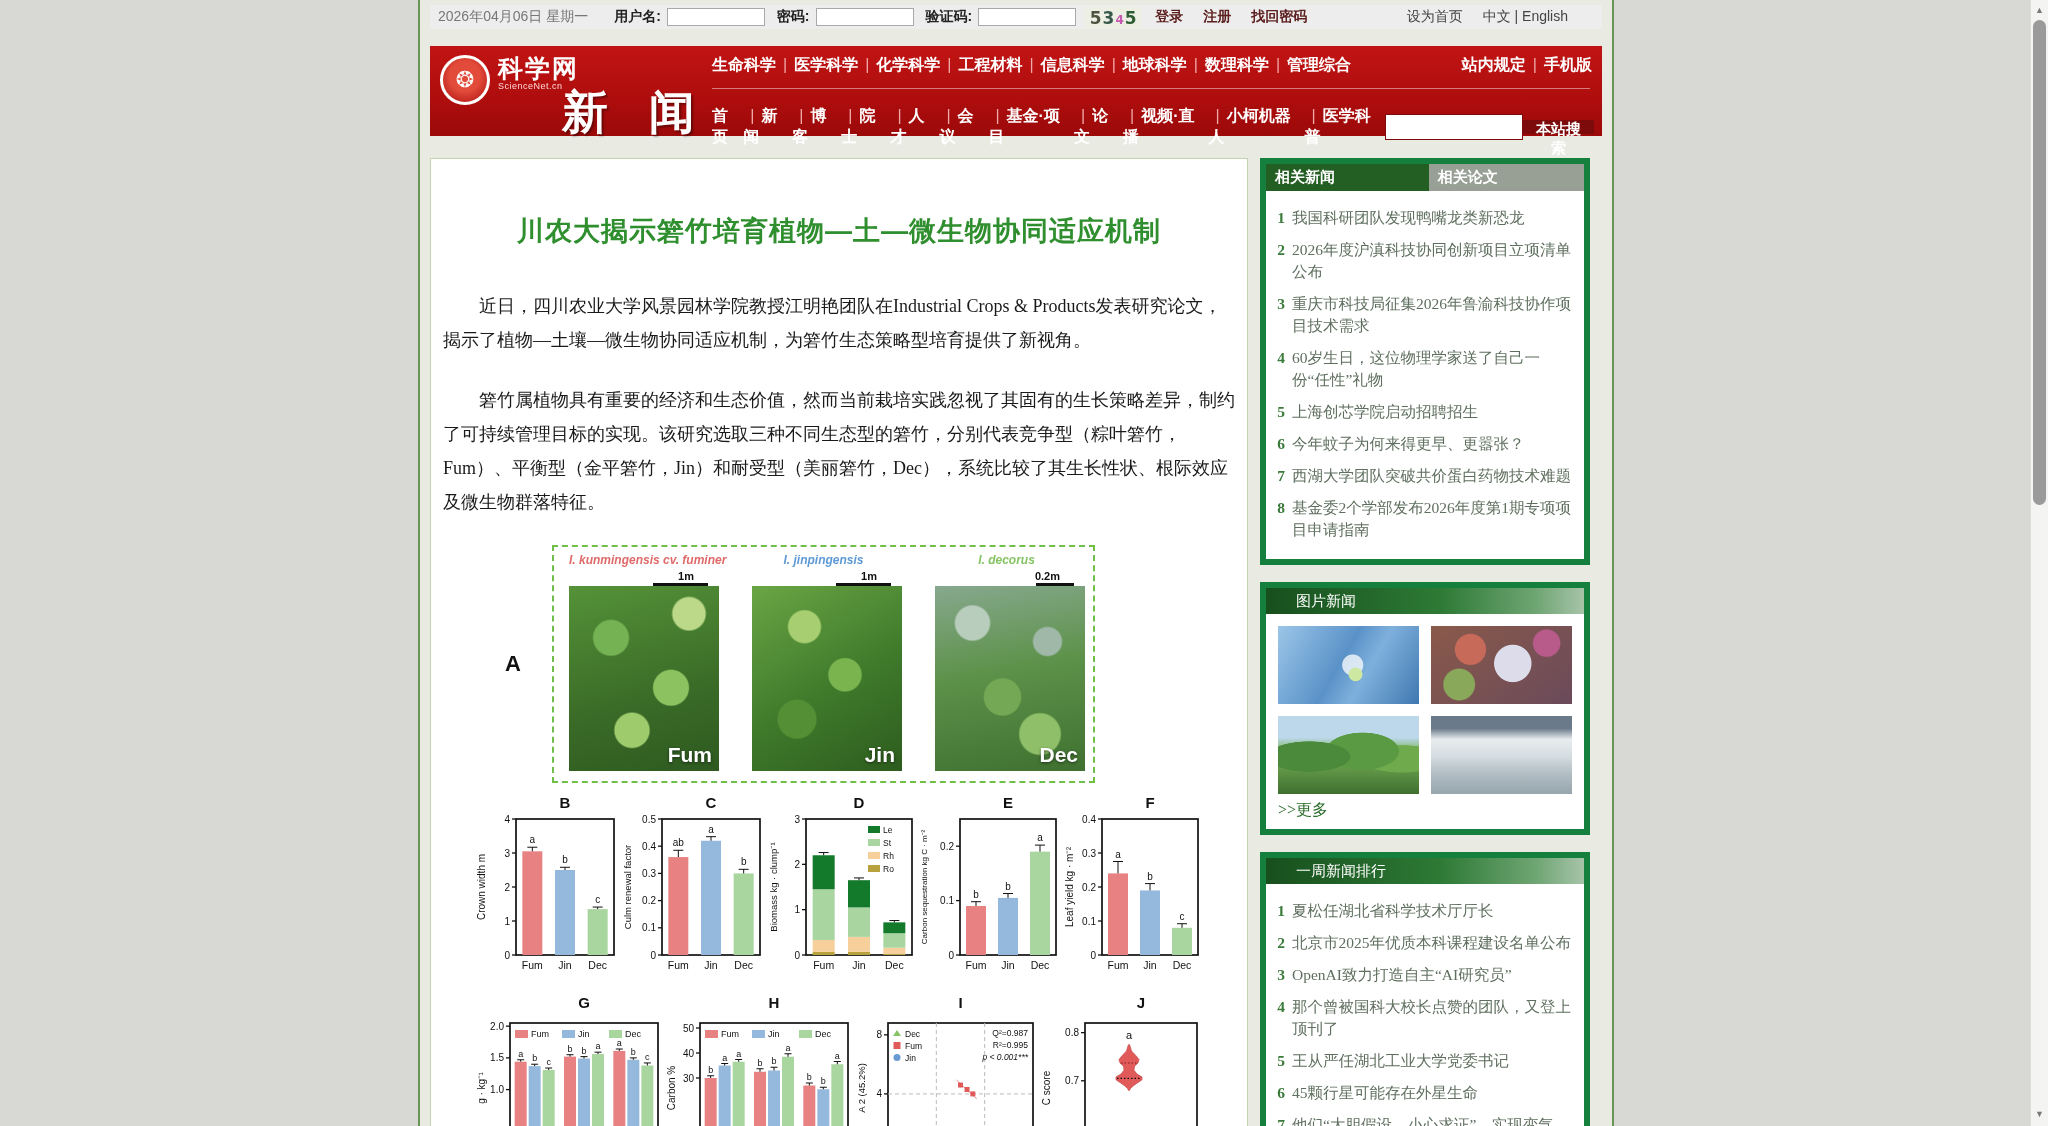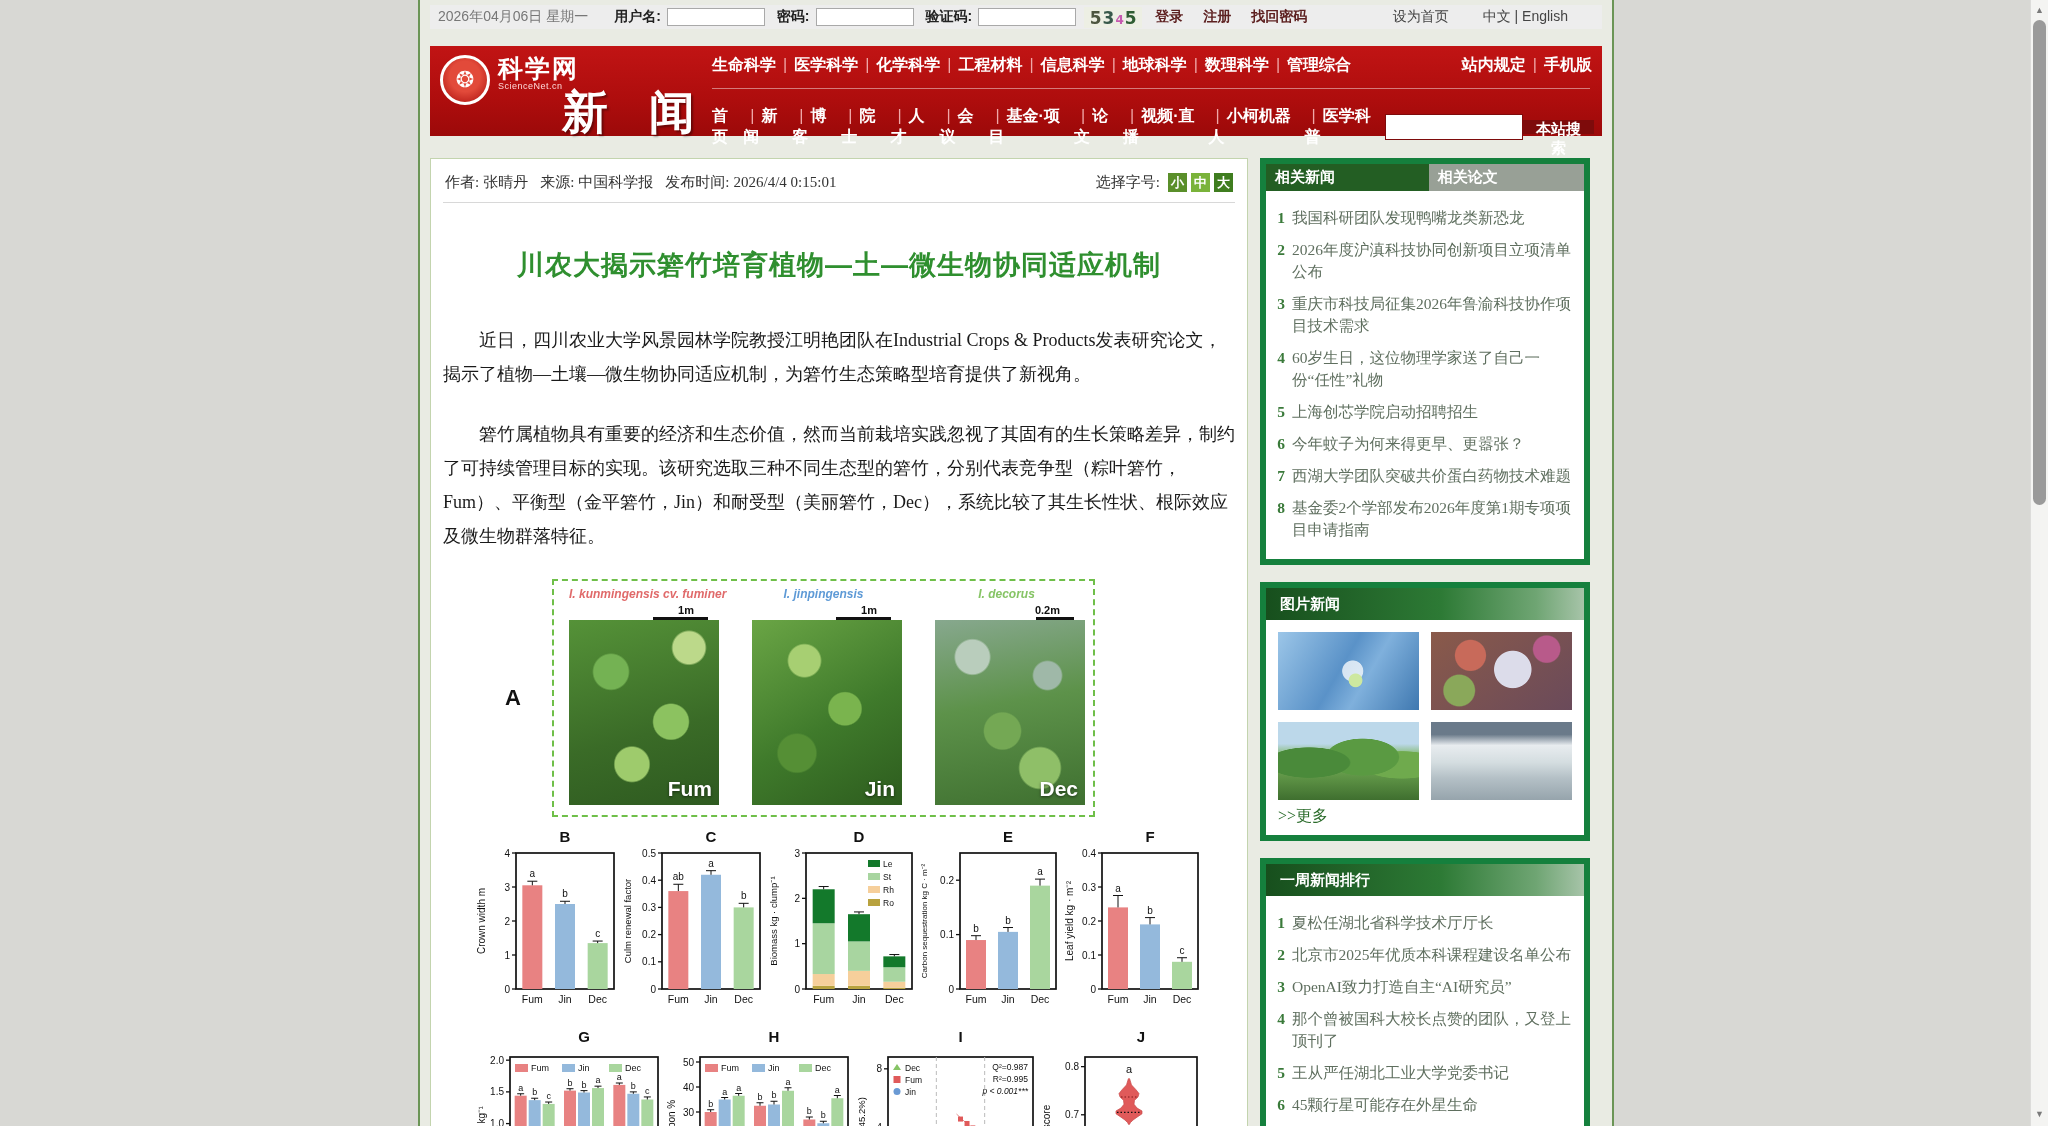--- a/index.html
+++ b/index.html
@@ -10,21 +10,21 @@
   .page{position:absolute;left:418px;top:0;width:1192px;height:1126px;background:#e9ebe3;border-left:2px solid #6b9556;border-right:2px solid #6b9556;box-sizing:content-box}
 
   
   .topbar{margin:5px 10px 0 10px;height:24px;background:#ededed;display:flex;align-items:center;font-size:14px;color:#777;padding:0 8px;gap:6px;white-space:nowrap}
   .tb-date{margin-right:14px;color:#777}
   .tb-lbl{color:#222;font-weight:bold;margin-left:6px}
   .tb-input{width:92px;height:16px;border:1px solid #a9a9a9;background:#fff;padding:0 2px;font-size:12px}
   .captcha{width:58px;height:21px;background:#edefe4;display:flex;align-items:flex-end;justify-content:center;gap:1px;line-height:19px;margin-left:2px}
   .captcha span{font-weight:bold;font-family:"DejaVu Sans",sans-serif}
   .tb-link{color:#5d2020;font-weight:bold;margin:0 7px;cursor:pointer;text-decoration:none}
-  .tb-right{margin-left:auto;display:flex;gap:34px;padding-right:26px}
+  .tb-right{margin-left:auto;display:flex;gap:20px;padding-right:26px}
   .tb-right a{color:#444;cursor:pointer;text-decoration:none}
 
   
   .banner{margin:17px 10px 0 10px;height:90px;background:linear-gradient(180deg,#c11414 0%,#ae0d0d 60%,#9c0909 100%);position:relative;color:#fff}
   .logo{position:absolute;left:10px;top:9px;display:flex;align-items:flex-start;gap:8px}
   .logo-circle{width:44px;height:44px;border:3px solid #fff;border-radius:50%;background:radial-gradient(circle at 50% 42%,#e24a3a 0 45%,#a80c0c 100%);display:flex;align-items:center;justify-content:center;font-size:22px;color:#fff}
   .logo-cn{font-size:25px;font-weight:bold;letter-spacing:2px;line-height:26px}
   .logo-en{font-size:9px;color:#ffd9d9;letter-spacing:.5px}
   .site-name{position:absolute;left:132px;top:36px;font-size:46px;font-weight:bold;letter-spacing:14px;text-shadow:2px 2px 2px rgba(0,0,0,.35)}
   .nav1row{position:absolute;left:282px;right:10px;top:9px;display:flex;font-size:16px;font-weight:bold;align-items:center}
@@ -71,21 +71,21 @@
 
   
   .sidebar{width:330px;box-sizing:border-box;flex:none}
   .sb-box{border:6px solid #15803d;background:#fff;margin-bottom:17px}
   .tabs{display:flex;height:27px}
   .tab-active{background:#235e23;color:#fff;font-weight:bold;font-size:15px;flex:1.05;display:flex;align-items:center;padding-left:9px;cursor:pointer}
   .tab{background:#98a096;color:#fff;font-weight:bold;font-size:15px;flex:1;display:flex;align-items:center;padding-left:9px;cursor:pointer}
   .sb-list{padding:6px 10px 8px 4px}
   .sb-item{display:flex;font-family:"Liberation Serif",serif;font-size:15.5px;color:#5f6f5f;margin:10px 0;line-height:22px;cursor:pointer}
   .sb-item .num{color:#3a7a3a;font-weight:bold;width:22px;flex:none;text-align:center}
-  .sb-head{height:32px;background:linear-gradient(90deg,#174f1d 0%,#2d7a35 55%,#6fa573 85%,#a7c4a9 100%);color:#fff;font-weight:bold;font-size:15px;display:flex;align-items:center;padding-left:14px}
+  .sb-head{height:26px;background:linear-gradient(90deg,#174f1d 0%,#2d7a35 55%,#6fa573 85%,#a7c4a9 100%);color:#fff;font-weight:normal;font-size:15px;display:flex;align-items:center;padding-left:30px}
   .photos{display:grid;grid-template-columns:1fr 1fr;gap:12px;padding:12px 12px 4px}
   .ph{height:78px;cursor:pointer}
   .ph0{background:radial-gradient(circle at 55% 62%,#cde8a0 0 7%,transparent 8%),radial-gradient(circle at 53% 50%,rgba(255,255,255,.75) 0 12%,transparent 13%),linear-gradient(120deg,#9cc6e8 0%,#5a92c8 45%,#7fb0dc 62%,#3f78b0 100%)}
   .ph1{background:radial-gradient(circle at 58% 48%,#dcdcea 0 20%,transparent 21%),radial-gradient(circle at 28% 30%,#c86a5a 0 13%,transparent 14%),radial-gradient(circle at 82% 22%,#b85a8a 0 10%,transparent 11%),radial-gradient(circle at 20% 75%,#8aa85a 0 12%,transparent 13%),linear-gradient(140deg,#8a5a4a,#6a4a5a)}
   .ph2{background:radial-gradient(ellipse at 22% 52%,#4a8a3a 0 26%,transparent 27%),radial-gradient(ellipse at 60% 45%,#5a9a42 0 30%,transparent 31%),radial-gradient(ellipse at 88% 55%,#6faa4d 0 22%,transparent 23%),linear-gradient(180deg,#bcd8ea 0 28%,#7ab45a 45%,#3f6f2f 100%)}
   .ph3{background:linear-gradient(180deg,#6a7a8a 0 16%,#e8ecef 30%,#d4dde0 52%,#b4c0c6 72%,#96a4ac 100%)}
   .more{text-align:left;color:#2a6b2a;font-family:"Liberation Serif",serif;font-size:16px;padding:2px 12px 8px;cursor:pointer}
 
   
   .scroll{position:absolute;right:0;top:0;width:17px;height:1126px;background:#f4f4f2;border-left:1px solid #dcdcda}
@@ -168,36 +168,20 @@
         <div class="search">
           <input style="">
           <button>本站搜索</button>
         </div>
       </div>
     </div>
 
     <div class="content">
 
       <div class="article">
-        <div class="meta">
-          <span class="m">作者:</span>
-          <span class="m gap">张晴丹</span>
-          <span class="m">来源:</span>
-          <span class="m gap">中国科学报</span>
-          <span class="m">发布时间:</span>
-          <span class="m">2026/4/4 0:15:01</span>
-          <span class="meta-right">
-            <span class="m">选择字号:</span>
-            <span id="sizeBtns" style="display:flex;gap:4px">
-                <span class="size-btn" style="background: rgb(90, 143, 42);">小</span>
-                <span class="size-btn" style="background: rgb(122, 179, 58);">中</span>
-                <span class="size-btn" style="background: rgb(63, 125, 31);">大</span>
-              </span>
-          </span>
-        </div>
         <h1 class="art-title">川农大揭示箬竹培育植物—土—微生物协同适应机制</h1>
         <div class="paras" id="paras">
             <p>近日，四川农业大学风景园林学院教授江明艳团队在Industrial Crops &amp; Products发表研究论文，揭示了植物—土壤—微生物协同适应机制，为箬竹生态策略型培育提供了新视角。</p>
             <p>箬竹属植物具有重要的经济和生态价值，然而当前栽培实践忽视了其固有的生长策略差异，制约了可持续管理目标的实现。该研究选取三种不同生态型的箬竹，分别代表竞争型（粽叶箬竹，Fum）、平衡型（金平箬竹，Jin）和耐受型（美丽箬竹，Dec），系统比较了其生长性状、根际效应及微生物群落特征。</p>
           </div>
 
         <div class="figure">
           <div class="rowA">
             <div class="pA-label">A</div>
             <div class="pA-box" id="panelA">

